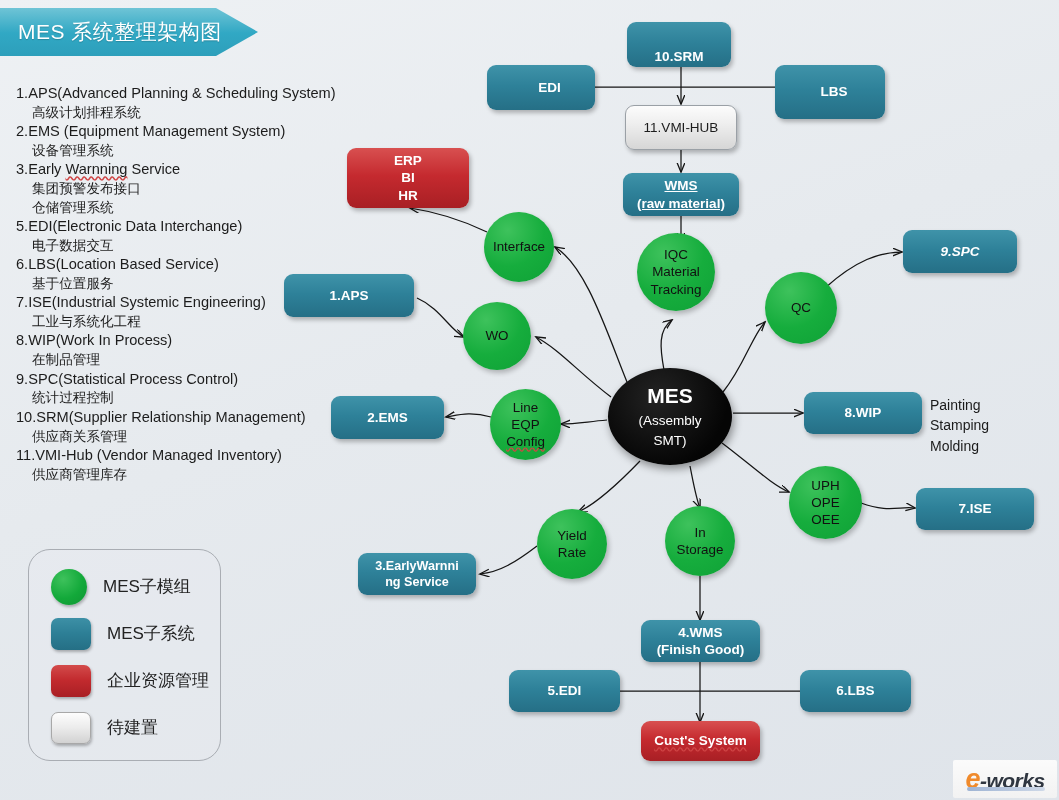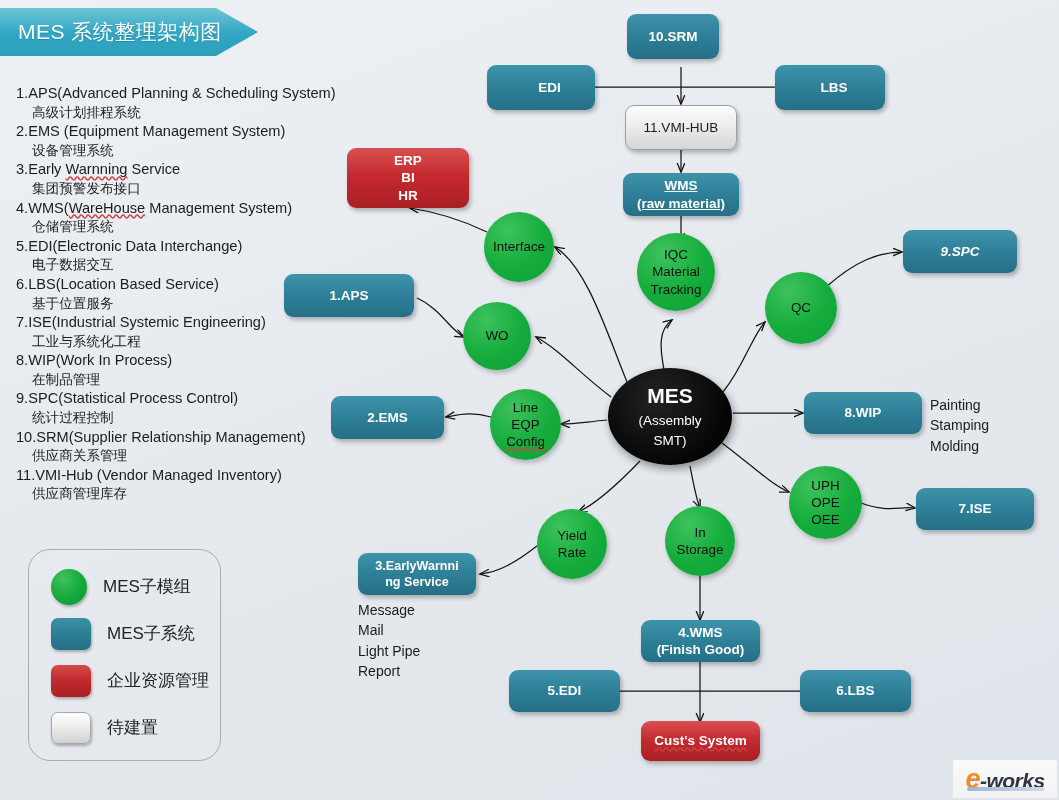--- a/index.html
+++ b/index.html
@@ -188,21 +188,20 @@
       </div>
     <div class="row">
         <span class="en">2.EMS (Equipment Management System)</span>
         <span class="cn">设备管理系统</span>
       </div>
     <div class="row">
         <span class="en">3.Early <span class="sq">Warnning</span> Service</span>
         <span class="cn">集团预警发布接口</span>
       </div>
     <div class="row">
-        <span class="en">4.WMS(<span class="sq">WareHouse</span> Management System)</span>
         <span class="cn">仓储管理系统</span>
       </div>
     <div class="row">
         <span class="en">5.EDI(Electronic Data Interchange)</span>
         <span class="cn">电子数据交互</span>
       </div>
     <div class="row">
         <span class="en">6.LBS(Location Based Service)</span>
         <span class="cn">基于位置服务</span>
       </div>
@@ -240,29 +239,29 @@
     <div class="lrow">
       <span class="sw-rect sw-red"></span>
       <span class="lbl">企业资源管理</span>
     </div>
     <div class="lrow">
       <span class="sw-rect sw-gray"></span>
       <span class="lbl">待建置</span>
     </div>
   </div>
 
-  <div class="node box teal" style="left:627px; top:14px; width:92px; height:45px;">
+  <div class="node box teal" style="left:627px; top:22px; width:104px; height:45px;align-items:flex-end;">
     <span>10.SRM</span>
   </div>
 
   <div class="node box teal" style="left:487px; top:65px; width:108px; height:45px;padding-left:21px;">
     <span>EDI</span>
   </div>
 
-  <div class="node box teal" style="left:775px; top:65px; width:110px; height:45px;padding-left:12px;">
+  <div class="node box teal" style="left:775px; top:65px; width:110px; height:54px;padding-left:12px;">
     <span>LBS</span>
   </div>
 
   <div class="node box gray" style="left:625px; top:105px; width:112px; height:45px;">
     <span>11.VMI-HUB</span>
   </div>
 
   <div class="node box teal" style="left:623px; top:173px; width:116px; height:43px;text-decoration:underline;">
     <span>
       <span>WMS</span><br>
@@ -356,26 +355,20 @@
     </span>
   </div>
 
   <div class="node box teal" style="left:358px; top:553px; width:118px; height:42px; font-size:12.6px;">
     <span>
       <span>3.EarlyWarnni</span><br>
       <span>ng  Service</span>
     </span>
   </div>
 
-  <div class="side-text" style="left:358px; top:600px;">
-    <div>Message</div>
-    <div>Mail</div>
-    <div>Light Pipe</div>
-    <div>Report</div>
-  </div>
 
   <div class="node circle" style="left:665px; top:506px; width:70px; height:70px;">
     <span class="inner">
       <span>In</span><br>
       <span>Storage</span>
     </span>
   </div>
 
   <div class="node box teal" style="left:641px; top:620px; width:119px; height:42px;">
     <span>

